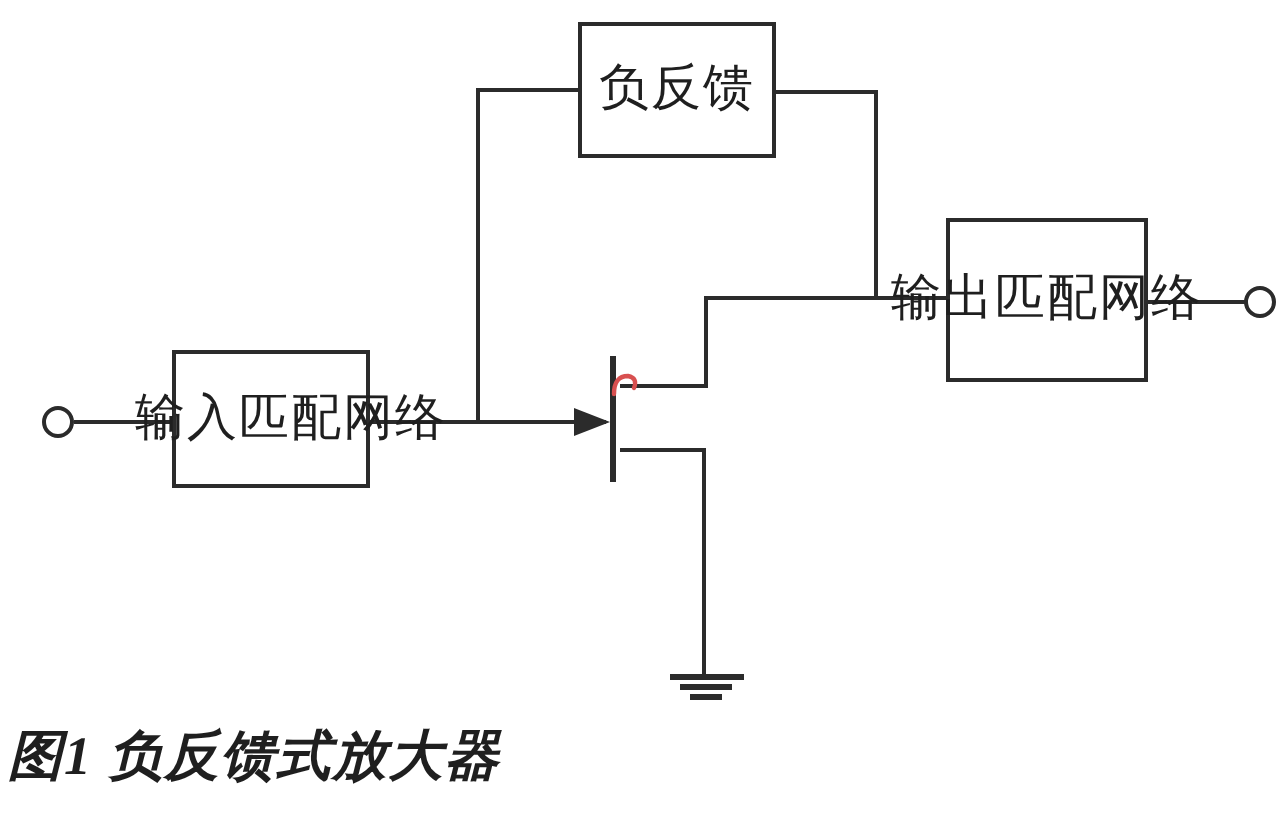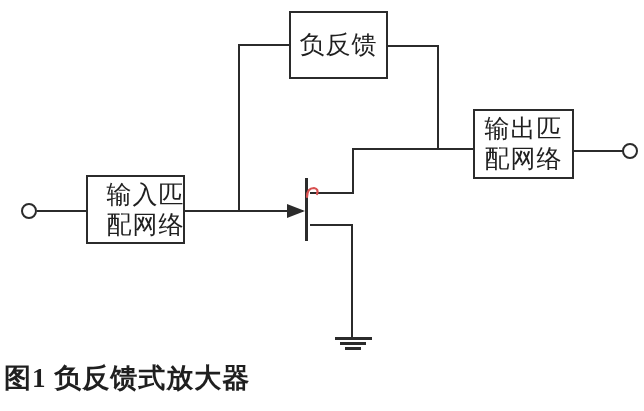--- a/index.html
+++ b/index.html
@@ -20,21 +20,21 @@
     width: 644px; height: 411px;
     background: var(--background);
   }
   .wire { position: absolute; background: var(--line); }
   .wire.h { height: 2px; }
   .wire.v { width: 2px; }
   .block {
     position: absolute;
     border: 2px solid var(--line);
     background: var(--background);
-    display: flex; flex-direction: column;
+    display: flex; flex-direction: row;
     align-items: center; justify-content: center;
     box-sizing: border-box;
   }
   .block span {
     display: block;
     font-size: 25px; line-height: 30px;
     color: var(--text);
     letter-spacing: 1px;
     white-space: nowrap;
   }
@@ -52,20 +52,21 @@
     width: 0; height: 0;
     border-top: 7px solid transparent;
     border-bottom: 7px solid transparent;
     border-left: 18px solid var(--line);
   }
   .gnd-bar { position: absolute; background: var(--line); }
   .red-mark { position: absolute; }
   .caption {
     position: absolute;
     left: 4px; top: 360px;
+    font-style: italic;
     font-weight: bold;
     font-size: 27px;
     color: var(--text);
     letter-spacing: 1px;
     white-space: nowrap;
   }
 </style>
 </head>
 <body>
 
@@ -97,21 +98,21 @@
 
   <div class="block" style="left:86px; top:175px; width:99px; height:69px;padding-left:20px;">
     <span>输入匹</span>
     <span>配网络</span>
   </div>
 
   <div class="block" style="left:289px; top:11px; width:99px; height:68px;">
     <span>负反馈</span>
   </div>
 
-  <div class="block" style="left:473px; top:109px; width:101px; height:70px;">
+  <div class="block" style="left:473px; top:109px; width:101px; height:82px;">
     <span>输出匹</span>
     <span>配网络</span>
   </div>
 
   <div class="terminal" style="left:21px; top:203px;"></div>
   <div class="terminal" style="left:622px; top:143px;"></div>
 
   <div>
 
     <div class="gate-bar" style="left:305px; top:178px; width:3px; height:63px;"></div>

